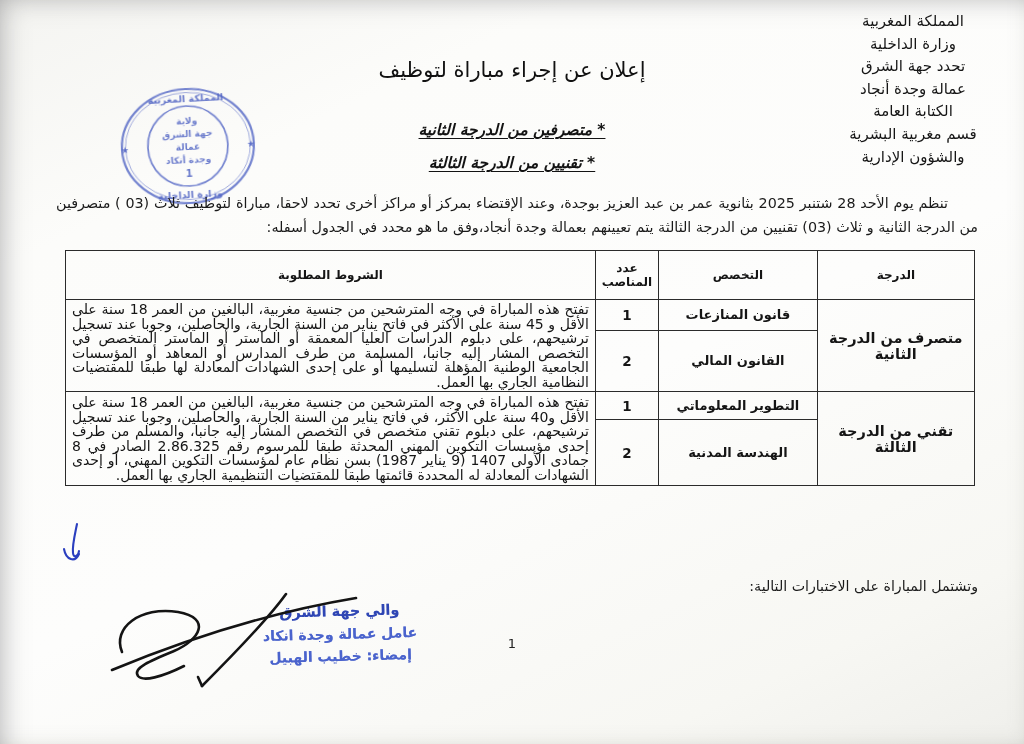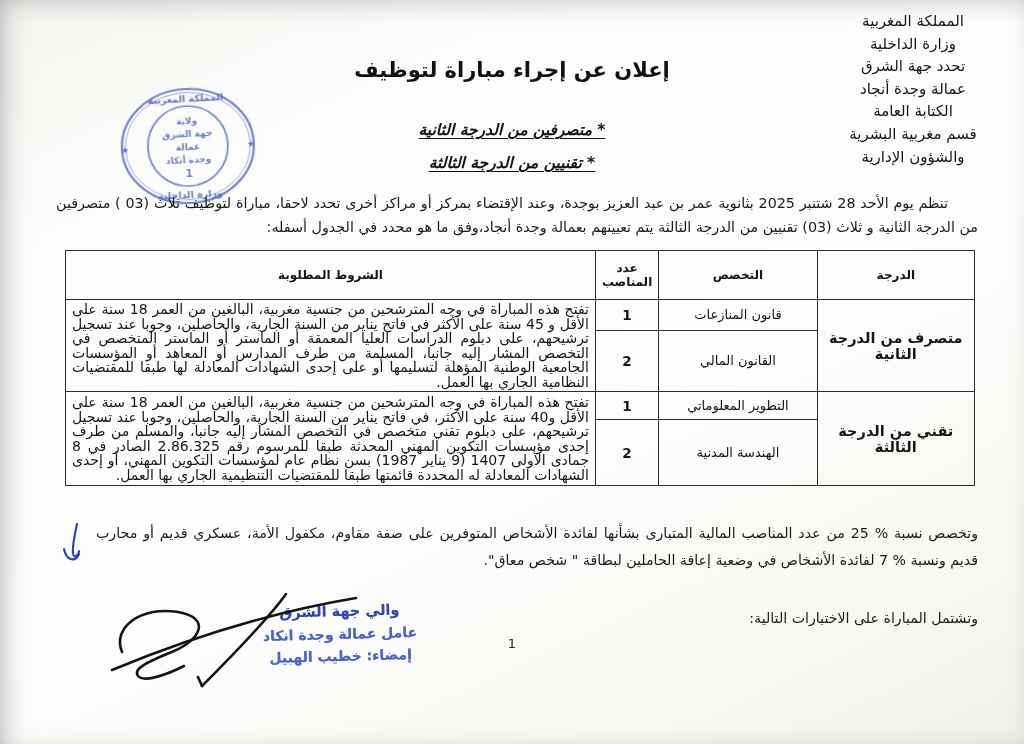--- a/index.html
+++ b/index.html
@@ -25,21 +25,21 @@
 
   
   .letterhead{
     top:10px;right:16px;width:190px;
     text-align:center;font-size:15px;line-height:22.6px;color:#161616;
   }
 
   
   .doc-title{
     top:58px;left:0;width:1024px;text-align:center;
-    font-size:21px;font-weight:bold;letter-spacing:.5px;color:#111;
+    font-size:21px;font-weight:normal;letter-spacing:.5px;color:#111;
   }
   .doc-subtitle{
     left:0;width:1024px;text-align:center;
     font-size:15.5px;font-weight:bold;color:#131313;
   }
   .doc-subtitle span{text-decoration:underline;text-underline-offset:3px;font-style:italic;}
   .sub1{top:121px;} .sub2{top:154px;}
 
   
   .intro{
@@ -57,38 +57,38 @@
   table.jobs td,table.jobs th{
     border:1.2px solid #2b2b2b;vertical-align:middle;
     padding:2px 6px;background:transparent;
   }
   th.hdr{
     font-size:12px;font-weight:bold;height:44px;text-align:center;
     background:linear-gradient(180deg,rgba(206,211,197,.28),rgba(222,226,214,.18));
     margin-top:20px;
   }
   td.grade{font-weight:bold;font-size:14.5px;text-align:center;}
-  td.spec{font-weight:normal;font-size:13px;text-align:center;}
+  td.spec{font-weight:bold;font-size:13px;text-align:center;}
   td.cnt{font-weight:bold;font-size:13.5px;text-align:center;font-family:"DejaVu Sans", sans-serif;}
   td.cond{
     font-size:14px;line-height:14.5px;text-align:justify;
     padding:3px 7px;font-weight:500;
   }
   tr.r-small{height:28px;}
   tr.r-big1{height:56px;}
   tr.r-big2{height:66px;}
 
   
   .quota{
     top:520px;right:46px;left:96px;
     font-size:14.2px;line-height:27px;text-align:justify;color:#1a1a1a;
   }
   .exams{
     top:578px;right:46px;left:400px;
-    font-size:14.2px;text-align:right;color:#1a1a1a;margin-top:32px;
+    font-size:14.2px;text-align:right;color:#1a1a1a;
   }
 
   
   .sig-stamp-text{
     top:600px;left:234px;width:212px;
     text-align:center;color:#3b54c2;font-weight:bold;
     font-size:14px;line-height:22.5px;
     transform:rotate(-1.5deg);
     text-shadow:0 0 .6px rgba(59,84,194,.55);
   }
@@ -181,21 +181,20 @@
       <td class="cnt">1</td>
       <td class="cond rtl" rowspan="2">تفتح هذه المباراة في وجه المترشحين من جنسية مغربية، البالغين من العمر 18 سنة على الأقل و40 سنة على الأكثر، في فاتح يناير من السنة الجارية، والحاصلين، وجوبا عند تسجيل ترشيحهم، على دبلوم تقني متخصص في التخصص المشار إليه جانبا، والمسلم من طرف إحدى مؤسسات التكوين المهني المحدثة طبقا للمرسوم رقم 2.86.325 الصادر في 8 جمادى الأولى 1407 (9 يناير 1987) بسن نظام عام لمؤسسات التكوين المهني، أو إحدى الشهادات المعادلة له المحددة قائمتها طبقا للمقتضيات التنظيمية الجاري بها العمل.</td>
     </tr>
     <tr class="r-big2">
       <td class="spec">الهندسة المدنية</td>
       <td class="cnt">2</td>
     </tr>
   </tbody>
     </table>
 
-  <div class="abs quota rtl">وتخصص نسبة % 25 من عدد المناصب المالية المتبارى بشأنها لفائدة الأشخاص المتوفرين على صفة مقاوم، مكفول الأمة، عسكري قديم أو محارب قديم ونسبة % 7 لفائدة الأشخاص في وضعية إعاقة الحاملين لبطاقة " شخص معاق".</div>
 
   <div class="abs paraph-wrap">
     <svg width="30" height="46" viewBox="0 0 30 46">
       <path d="M19,4 C17,14 14,26 15,33 C15.5,38 20,37 21,31 M6,29 C8,40 17,43 21,34" stroke="#2b3fbf" stroke-width="2.1" fill="none" stroke-linecap="round"></path>
     </svg>
   </div>
 
   <div class="abs exams rtl">وتشتمل المباراة على الاختبارات التالية:</div>
 
   <div class="abs sig-stamp-text rtl">

